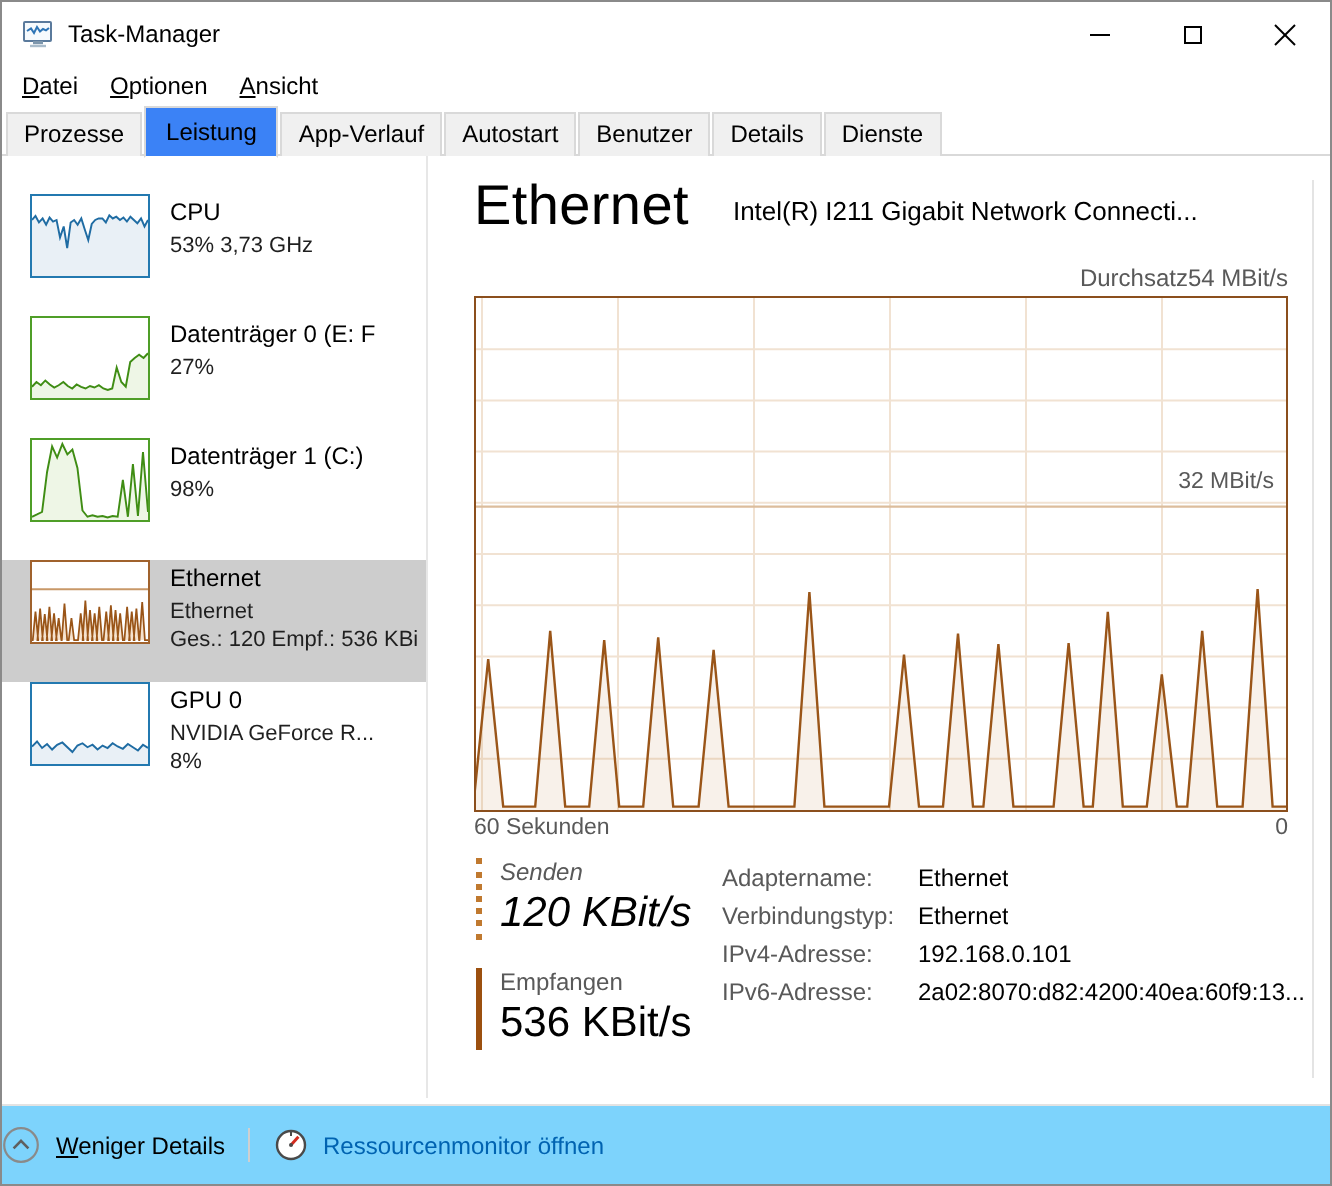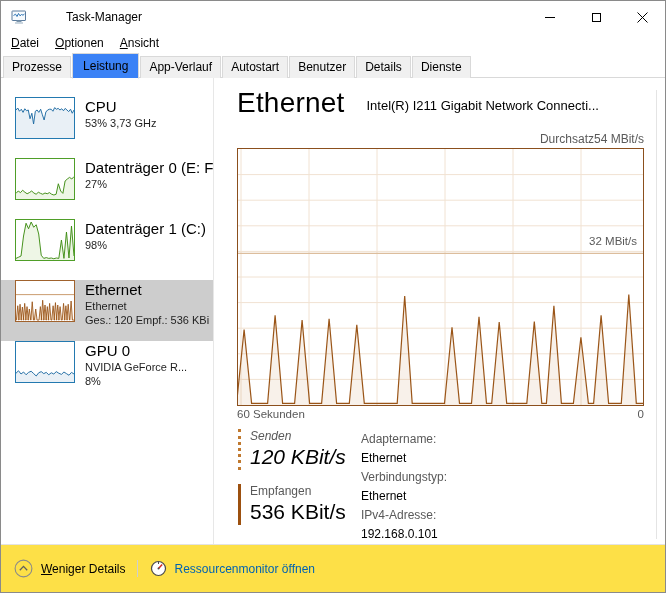--- a/index.html
+++ b/index.html
@@ -1,20 +1,20 @@
 <!DOCTYPE html>
 <html><head>
 <meta charset="utf-8">
 <style>
   html,body{margin:0;padding:0;background:#e8e8e8;font-family:"Liberation Sans","DejaVu Sans",sans-serif;}
   *{box-sizing:border-box;}
   .window{position:relative;width:666px;height:593px;background:#fff;border:1px solid #8a8a8a;overflow:hidden;
           font-family:"Liberation Sans","DejaVu Sans",sans-serif;color:#000;}
   
-  .titlebar{position:absolute;top:0;left:0;right:0;height:32px;background:#fff;display:flex;align-items:center;gap:32px;}
+  .titlebar{position:absolute;top:0;left:0;right:0;height:32px;background:#fff;display:flex;align-items:center;}
   .titlebar .app-icon{margin-left:10px;width:16px;height:16px;flex:0 0 auto;}
   .titlebar .title-text{margin-left:7px;font-size:12px;}
   .win-btns{position:absolute;right:0;top:0;height:32px;display:flex;}
   .win-btn{width:46px;height:32px;display:flex;align-items:center;justify-content:center;cursor:default;}
   .glyph-min{width:10px;height:1px;background:#000;}
   .glyph-max{width:9px;height:9px;border:1px solid #000;}
   
   .menubar{position:absolute;top:32px;left:0;right:0;height:20px;background:#fff;display:flex;align-items:center;padding-left:2px;}
   .menu-item{display:inline-block;padding:2px 8px;font-size:12px;}
   .menu-item::first-letter{text-decoration:underline;}
@@ -23,46 +23,46 @@
   .tabbar::after{content:"";position:absolute;left:0;right:0;bottom:0;height:1px;background:#d9d9d9;}
   .tab{position:relative;font-size:12px;padding:3px 8px 4px 8px;background:#f0f0f0;border:1px solid #d9d9d9;border-bottom:none;margin-right:1px;z-index:1;}
   .tab.active{background:#3b82f6;padding:5px 10px 5px 10px;z-index:3;margin-bottom:-1px;border-bottom:1px solid #fff;}
   
   .content{position:absolute;top:77px;left:0;right:0;height:471px;background:#fff;}
   .sidebar{position:absolute;top:0;left:0;width:213px;height:100%;border-right:1px solid #e7e7e7;padding-top:19px;overflow:hidden;}
   .side-item{position:relative;height:61px;display:flex;padding-left:14px;cursor:default;}
   .side-item.selected{background:#cdcdcd;}
   .side-item svg.thumb{width:60px;height:42px;flex:0 0 auto;background:#fff;}
   .side-text{margin-left:10px;overflow:hidden;white-space:nowrap;}
-  .side-title{font-size:15px;line-height:19px;}
+  .side-title{font-size:12px;line-height:19px;}
   .side-sub{font-size:11px;line-height:14px;color:#1f1f1f;}
   .right-line{position:absolute;top:12px;bottom:10px;left:655px;width:1px;background:#e4e4e4;}
   
   .main{position:absolute;top:0;left:236px;width:420px;height:100%;}
   .main-header{position:absolute;top:8px;left:0;right:4px;display:flex;align-items:flex-end;}
   .main-title{font-size:28px;font-weight:300;line-height:34px;letter-spacing:0.2px;}
   .main-subtitle{font-size:13px;padding-bottom:7px;margin-left:22px;flex:1;white-space:nowrap;overflow:hidden;}
   .chart-head{position:absolute;top:54px;left:0;width:407px;display:flex;justify-content:flex-end;font-size:12px;color:#595959;}
   .chart-box{position:absolute;top:70px;left:0;width:407px;height:258px;border:1px solid #8b4f1d;}
   .chart-box svg{display:block;width:405px;height:256px;}
   .marker-label{position:absolute;right:6px;font-size:11.5px;color:#595959;background:transparent;}
   .chart-foot{position:absolute;top:330px;left:0;width:407px;display:flex;justify-content:space-between;font-size:11.5px;color:#595959;}
   .stats{position:absolute;top:351px;left:1px;right:0;display:flex;}
   .stats-left{width:123px;}
   .stat-block{margin-bottom:14px;padding-left:9px;}
   .stat-block.send{border-left:3px dotted #c0792f;font-style:italic;}
   .stat-block.recv{border-left:3px solid #9c500f;}
   .stat-label{font-size:12px;color:#595959;line-height:15px;}
   .stat-value{font-size:21px;font-weight:300;line-height:26px;color:#000;white-space:nowrap;}
   .stats-right{flex:1;padding-top:1px;}
-  .detail-row{display:flex;font-size:12px;line-height:19px;flex-direction:column;}
+  .detail-row{display:flex;font-size:12px;line-height:19px;}
   .detail-label{width:98px;color:#595959;flex:0 0 auto;}
   .detail-value{color:#000;white-space:nowrap;overflow:hidden;}
   
-  .footer{position:absolute;left:0;right:0;bottom:0;height:48px;background:#fde047;border-top:1px solid #e3e3e3;display:flex;align-items:center;padding-left:13px;}
+  .footer{position:absolute;left:0;right:0;bottom:0;height:40px;background:#7dd3fc;border-top:1px solid #e3e3e3;display:flex;align-items:center;}
   .footer-less{display:flex;align-items:center;cursor:default;}
   .footer-less-label{display:inline-block;margin-left:8px;font-size:12px;}
   .footer-less-label::first-letter{text-decoration:underline;}
   .footer-divider{width:1px;height:17px;background:#cfcfcf;margin:0 12px;}
   .footer-resmon{display:flex;align-items:center;cursor:default;}
   .footer-resmon-label{margin-left:7px;font-size:12px;color:#0063b1;}
 </style>
 </head>
 <body>
 
@@ -229,20 +229,24 @@
             <span class="detail-value">Ethernet</span>
           </div>
           <div class="detail-row">
             <span class="detail-label">Verbindungstyp:</span>
             <span class="detail-value">Ethernet</span>
           </div>
           <div class="detail-row">
             <span class="detail-label">IPv4-Adresse:</span>
             <span class="detail-value">192.168.0.101</span>
           </div>
+          <div class="detail-row">
+            <span class="detail-label">IPv6-Adresse:</span>
+            <span class="detail-value">2a02:8070:d82:4200:40ea:60f9:13...</span>
+          </div>
         </div>
       </div>
     </div>
 
     <div class="right-line"></div>
   </div>
 
   <div class="footer">
     <div class="footer-less">
       <svg width="19" height="19" viewBox="0 0 19 19">

